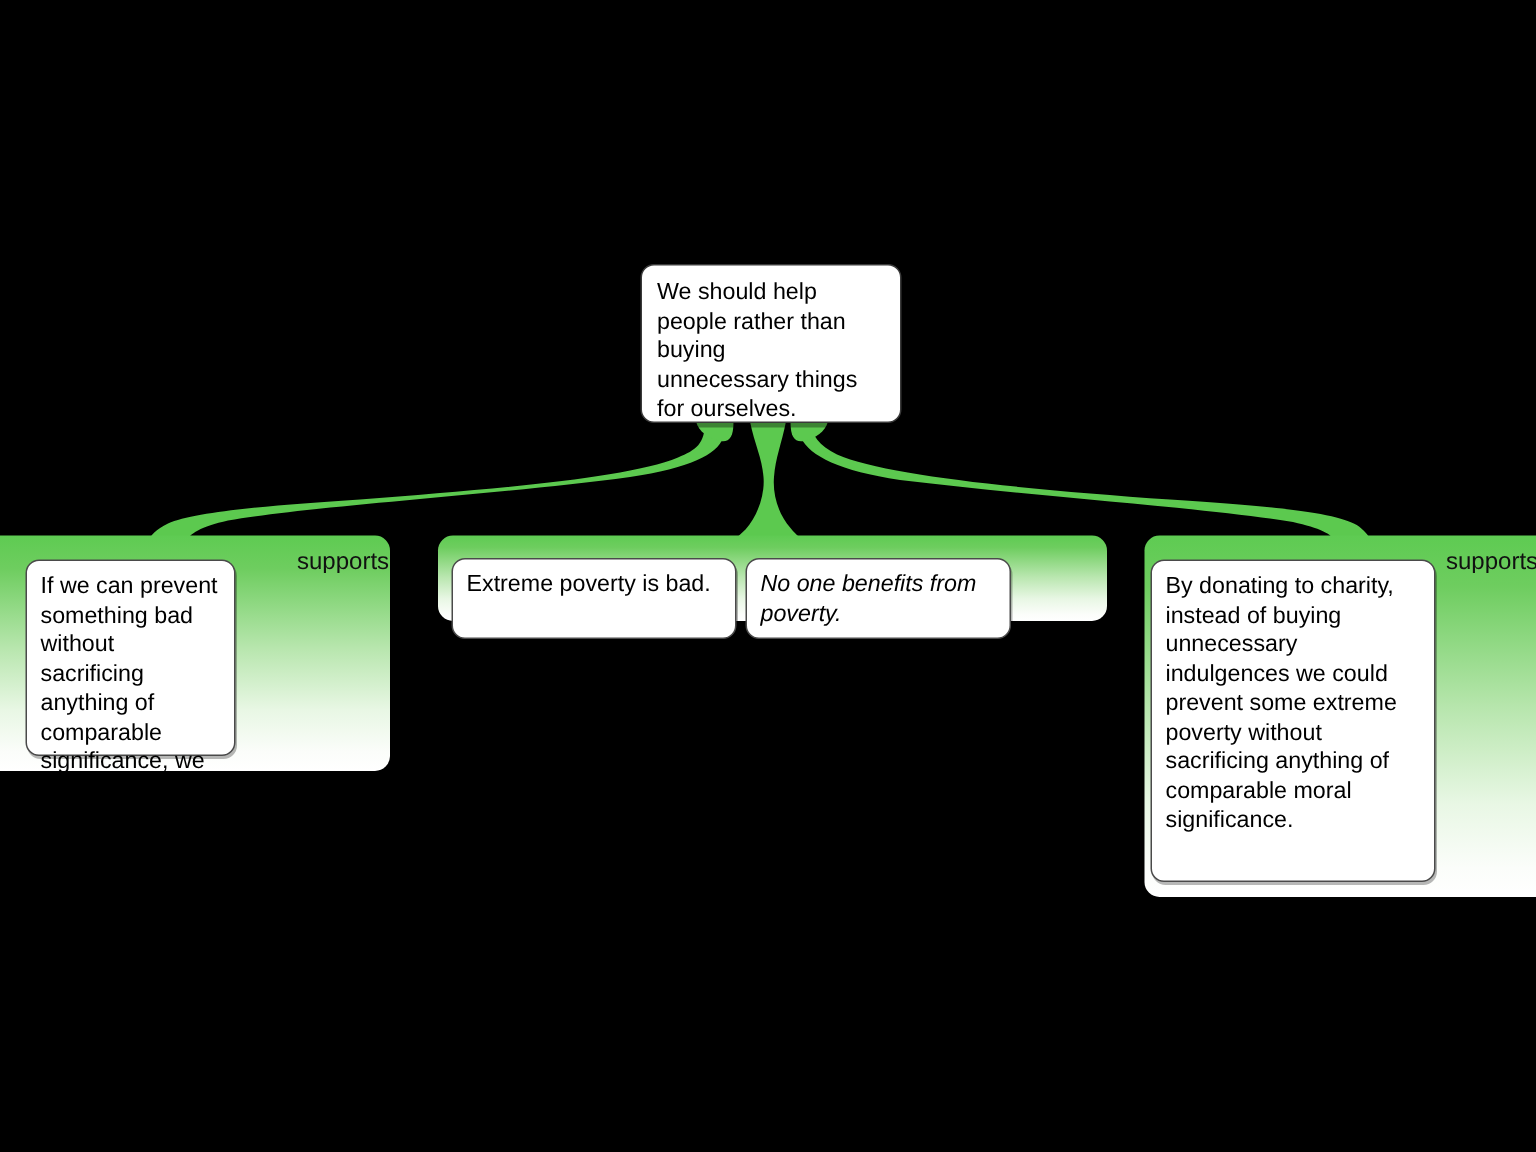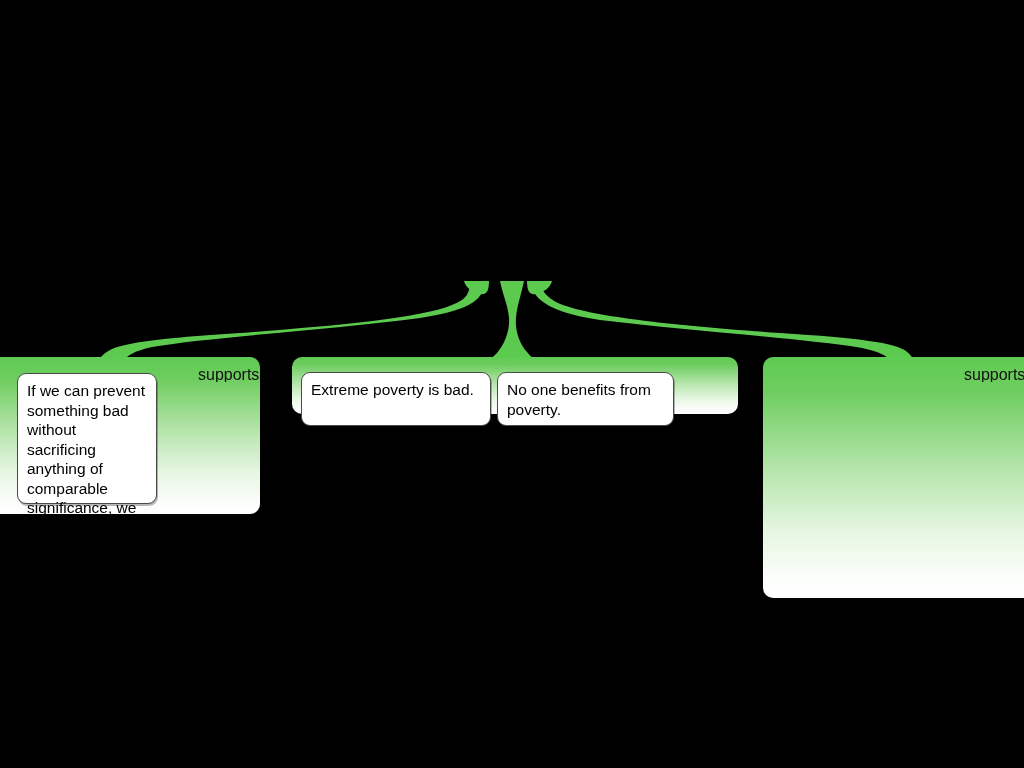--- a/index.html
+++ b/index.html
@@ -122,20 +122,21 @@
     left: 9px;
     top: 15px;
     width: 190px;
     height: 54px;
   }
   #card-middle .inner-claim-b {
     left: 205px;
     top: 15px;
     width: 177px;
     height: 54px;
+    font-style: italic;
   }
 
   
   #card-right {
     left: 763px;
     top: 357px;
     width: 275px;
     height: 241px;
     border-top-right-radius: 0;
     border-bottom-right-radius: 0;
@@ -187,29 +188,33 @@
              L 890 361
              C 888 356, 880 352, 862 348
              C 800 338, 690 331, 600 320
              C 560 314, 540 304, 534 292
              C 531 287, 529 283, 528 281
              Z"></path>
 
     <path fill="#5cc94f" d="M 552 281 C 550 288, 544 292, 536 294 C 530 295, 527 292, 527 281 Z"></path>
   </svg>
 
+  <div class="claim-box" id="root-claim">We should help people rather than buying
+unnecessary things for ourselves.</div>
 
   <div class="support-card" id="card-left">
     <div class="card-label">supports</div>
     <div class="inner-claim">If we can prevent something bad without sacrificing anything of comparable significance, we ought to do it.</div>
   </div>
 
   <div class="support-card" id="card-middle">
     <div class="card-label">support</div>
     <div class="inner-claim inner-claim-a">Extreme poverty is bad.</div>
     <div class="inner-claim inner-claim-b">No one benefits from poverty.</div>
   </div>
 
   <div class="support-card" id="card-right">
     <div class="card-label">supports</div>
+    <div class="inner-claim">By donating to charity, instead of buying unnecessary indulgences we could prevent some extreme
+poverty without sacrificing anything of comparable moral significance.</div>
   </div>
 
 </div>
 
 </body></html>

